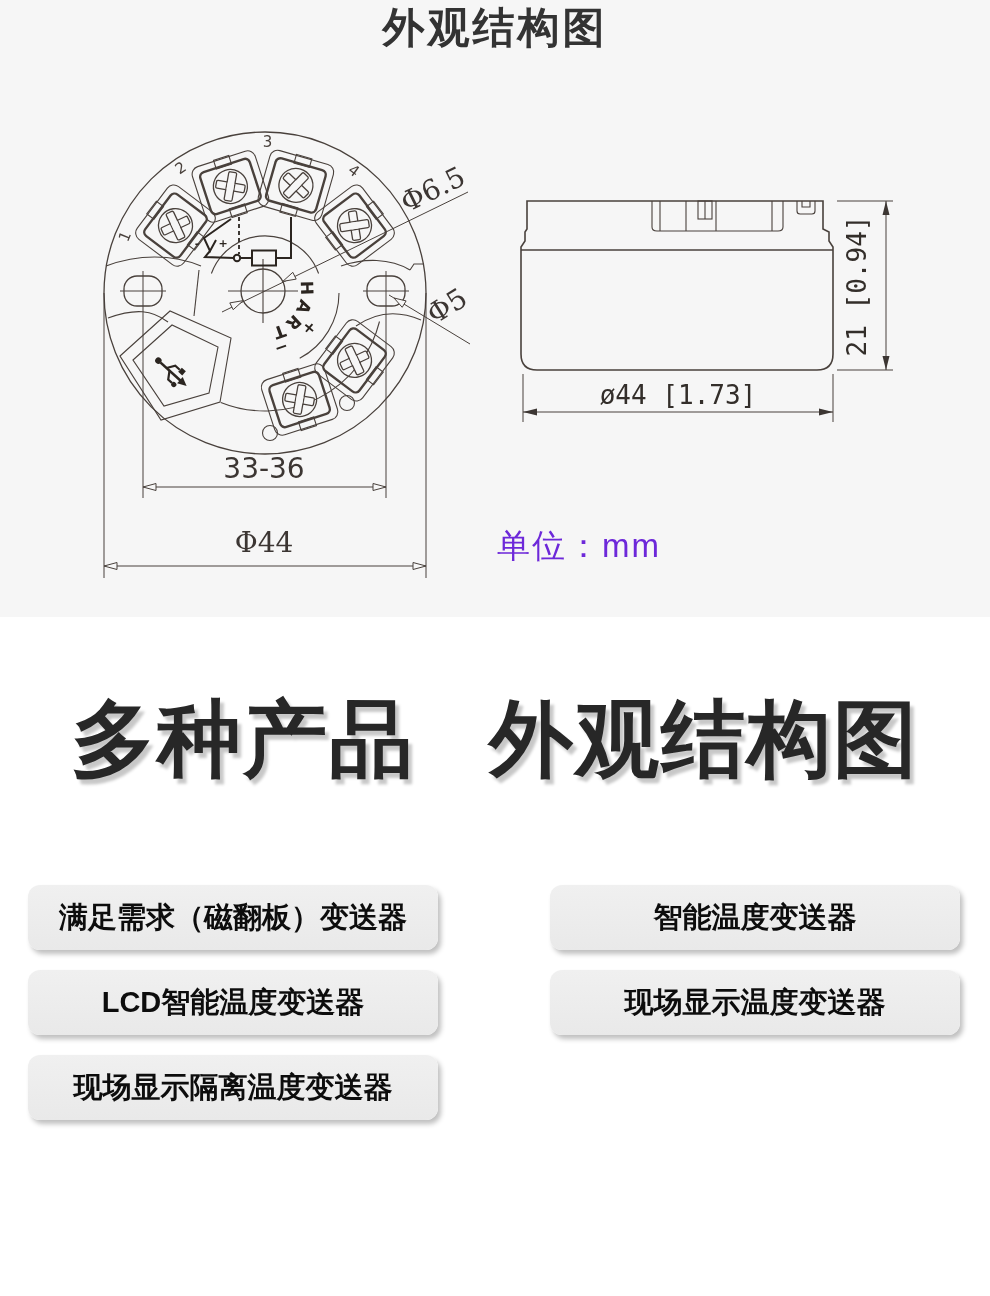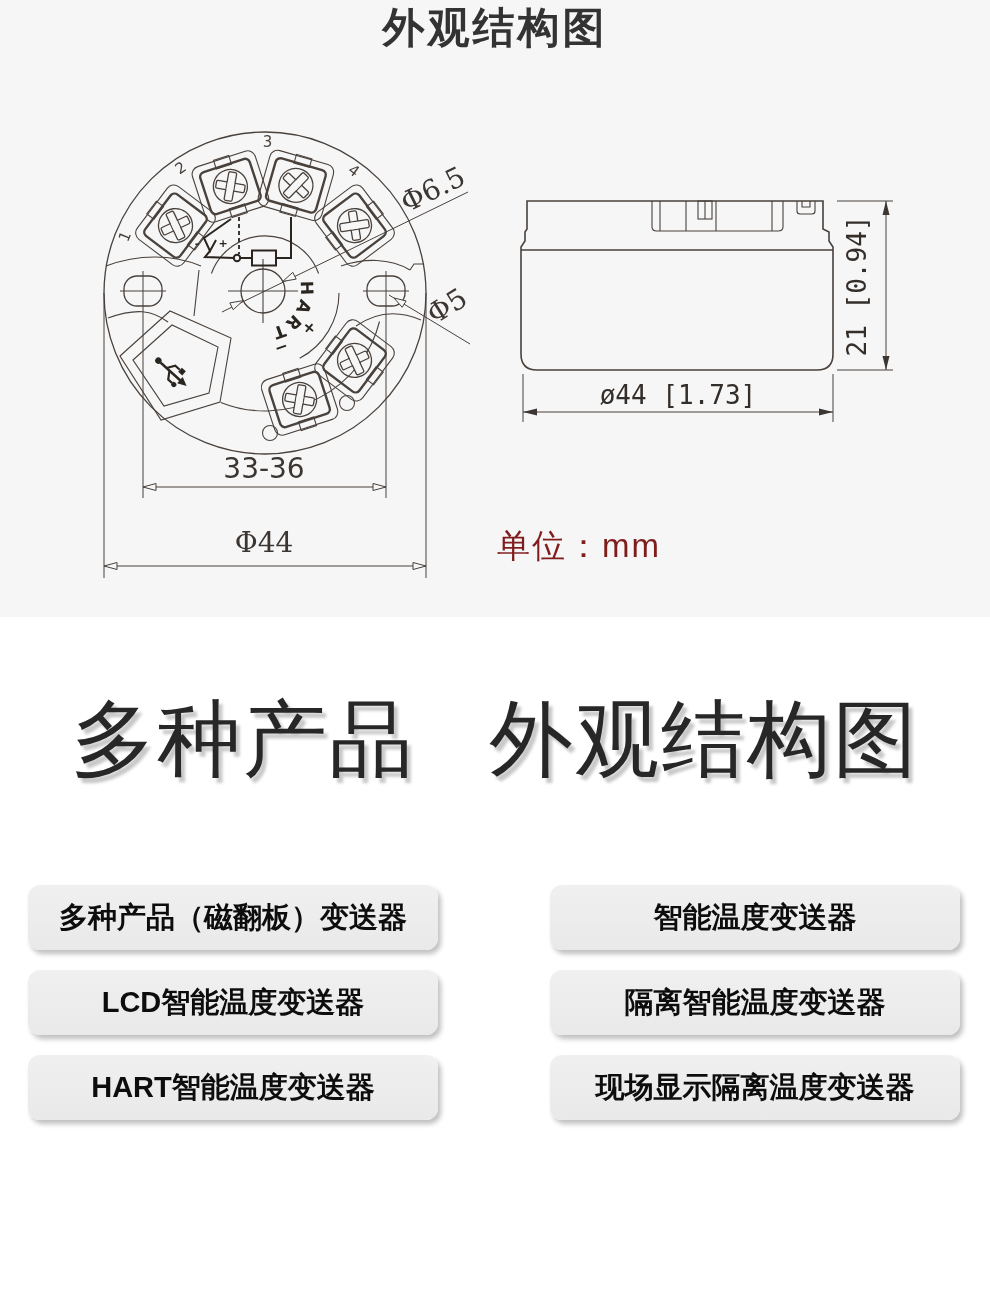--- a/index.html
+++ b/index.html
@@ -4,21 +4,21 @@
 <style>
   html,body{margin:0;padding:0;background:#fff;}
   .page{position:relative;width:990px;height:1296px;overflow:hidden;background:#fff;
         font-family:"Liberation Sans","DejaVu Sans",sans-serif;}
   
   .diagram-section{position:relative;width:990px;height:617px;background:#f6f6f6;}
   .diagram-title{margin:0;text-align:center;font-size:42px;font-weight:700;
                  color:#333;letter-spacing:3px;}
   .drawing-svg{position:absolute;left:0;top:0;width:990px;height:617px;}
   .unit-label{position:absolute;left:497px;top:524px;font-size:33px;font-weight:500;
-              color:#7f1d1d;letter-spacing:2px;}
+              color:#6d28d9;letter-spacing:2px;}
   
   .ln{fill:none;stroke:#49413c;stroke-width:1.3px;}
   .thin{stroke-width:1.1px;}
   .blk{stroke-width:2.4px;}
   .slot{fill:#f6f6f6;}
   .schem{fill:none;stroke:#2b2520;stroke-width:2px;}
   .schemd{fill:none;stroke:#2b2520;stroke-width:1.8px;stroke-dasharray:4 3;}
   .openarrow{fill:#f6f6f6;stroke:#49413c;stroke-width:1px;}
   .solidarrow{fill:#3c3633;stroke:none;}
   .dim{fill:none;stroke:#49413c;stroke-width:1px;}
@@ -26,21 +26,21 @@
   .dimsans{font-family:"DejaVu Sans","Liberation Sans",sans-serif;font-size:28px;fill:#3c3633;}
   .dimserif{font-family:"DejaVu Serif","Liberation Serif",serif;font-size:28px;fill:#3c3633;}
   .dimtech{font-family:"DejaVu Sans Mono","Liberation Mono",monospace;font-size:26px;fill:#332e2a;}
   .numlbl{font-family:"DejaVu Sans",sans-serif;font-size:15px;fill:#49413c;}
   .hart{font-family:"DejaVu Sans",sans-serif;font-size:17px;font-weight:bold;fill:#2b2520;letter-spacing:3px;}
   .pm{font-family:"DejaVu Sans",sans-serif;font-size:16px;font-weight:bold;fill:#2b2520;}
   .sensorpm{font-family:"DejaVu Sans",sans-serif;font-size:11px;font-weight:bold;fill:#2b2520;}
   
   .promo-section{position:relative;width:990px;height:679px;background:#fff;}
   .promo-heading{display:flex;justify-content:center;gap:74px;margin:0;padding-top:66px;
-                 font-size:84px;font-weight:400;color:#272727;letter-spacing:2px;
+                 font-size:84px;font-weight:700;color:#272727;letter-spacing:2px;
                  text-shadow:4px 5px 3px rgba(0,0,0,0.22);}
   .btn-grid{display:grid;grid-template-columns:410px 410px;justify-content:space-between;
             row-gap:20px;margin:88px 30px 0 28px;}
   .chip{height:65px;display:flex;align-items:center;justify-content:center;
         background:linear-gradient(180deg,#f0f0f0,#e9e9e9);border-radius:12px;
         box-shadow:3px 4px 5px rgba(0,0,0,0.25);
         font-size:29px;font-weight:700;color:#0d0d0d;white-space:nowrap;}
 </style>
 </head>
 <body>
@@ -210,21 +210,20 @@
     <div class="unit-label">单位：mm</div>
   </section>
 
   <section class="promo-section">
     <h2 class="promo-heading">
       <span>多种产品</span>
       <span>外观结构图</span>
     </h2>
 
     <div class="btn-grid">
-      <div class="chip">多种产品（磁翻板）变送器</div>
+      <div class="chip">满足需求（磁翻板）变送器</div>
       <div class="chip">智能温度变送器</div>
       <div class="chip">LCD智能温度变送器</div>
-      <div class="chip">隔离智能温度变送器</div>
-      <div class="chip">HART智能温度变送器</div>
+      <div class="chip">现场显示温度变送器</div>
       <div class="chip">现场显示隔离温度变送器</div>
     </div>
   </section>
 </div>
 
 </body></html>

